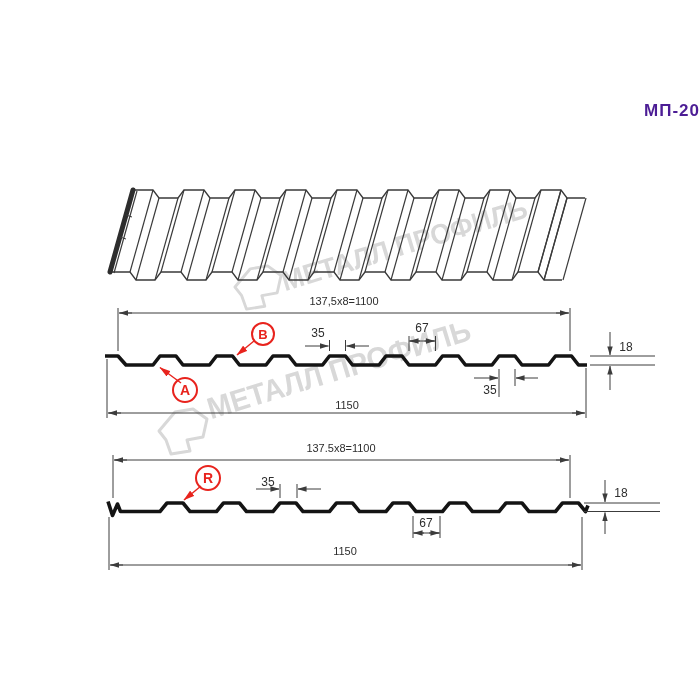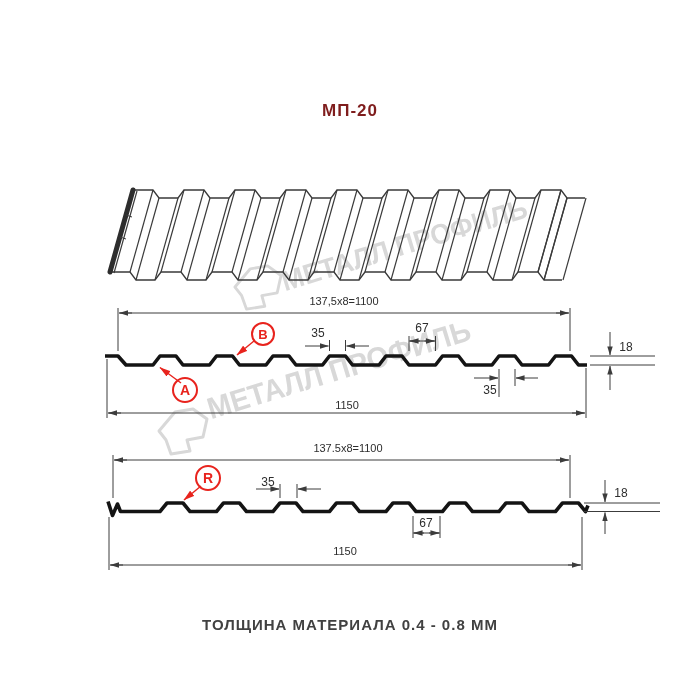--- a/index.html
+++ b/index.html
@@ -1,22 +1,22 @@
 <!DOCTYPE html>
 <html><head>
 <meta charset="utf-8">
 <style>
   html,body{margin:0;padding:0;background:#fff;}
   .page{position:relative;width:700px;height:700px;background:#ffffff;overflow:hidden;
         font-family:"Liberation Sans",sans-serif;}
   
   .title{position:absolute;left:0;top:54px;width:700px;text-align:center;
          font-size:37px;font-weight:bold;letter-spacing:2.5px;color:#111;}
-  .subtitle{position:absolute;left:0;top:101px;width:700px;text-align:center;
-         font-size:17px;font-weight:bold;letter-spacing:1px;color:#7f1d1d;}
+  .subtitle{position:absolute;left:0;top:101px;width:700px;text-align:right;
+         font-size:17px;font-weight:bold;letter-spacing:1px;color:#4c1d95;}
   
   .footnote{position:absolute;left:0;top:616px;width:700px;text-align:center;
          font-size:15px;font-weight:bold;letter-spacing:1px;color:#414141;}
   
   .wm{position:absolute;color:#d8d8d8;font-weight:bold;white-space:nowrap;z-index:1;}
   .wm-text{display:block;transform-origin:0 100%;}
   .wm1 .wm-text{font-size:28px;transform:rotate(-17deg) scaleX(.95);}
   .wm2 .wm-text{font-size:30px;transform:rotate(-17deg) scaleX(.95);}
   .wm-logo{position:absolute;z-index:1;}
   
@@ -189,31 +189,30 @@
     </g>
   </svg>
 
   <span class="dim big" style="left:344px;top:295px;">137,5x8=1100</span>
   <span class="dim" style="left:318px;top:326px;">35</span>
   <span class="dim" style="left:422px;top:321px;">67</span>
   <span class="dim" style="left:626px;top:340px;">18</span>
   <span class="dim" style="left:490px;top:383px;">35</span>
   <span class="dim big" style="left:347px;top:399px;">1150</span>
 
-  <span class="dim big" style="left:348px;top:442px;">137.5x8=1100</span>
+  <span class="dim big" style="left:341px;top:442px;">137.5x8=1100</span>
   <span class="dim" style="left:268px;top:475px;">35</span>
   <span class="dim" style="left:621px;top:486px;">18</span>
   <span class="dim" style="left:426px;top:516px;">67</span>
   <span class="dim big" style="left:345px;top:545px;">1150</span>
 
   <div class="bubble a">
     <span>A</span>
   </div>
   <div class="bubble b">
     <span>B</span>
   </div>
   <div class="bubble r">
     <span>R</span>
   </div>
 
-  <div class="footnote">ТОЛЩИНА МАТЕРИАЛА 0.4 - 0.8 ММ</div>
 
 </div>
 
 </body></html>

